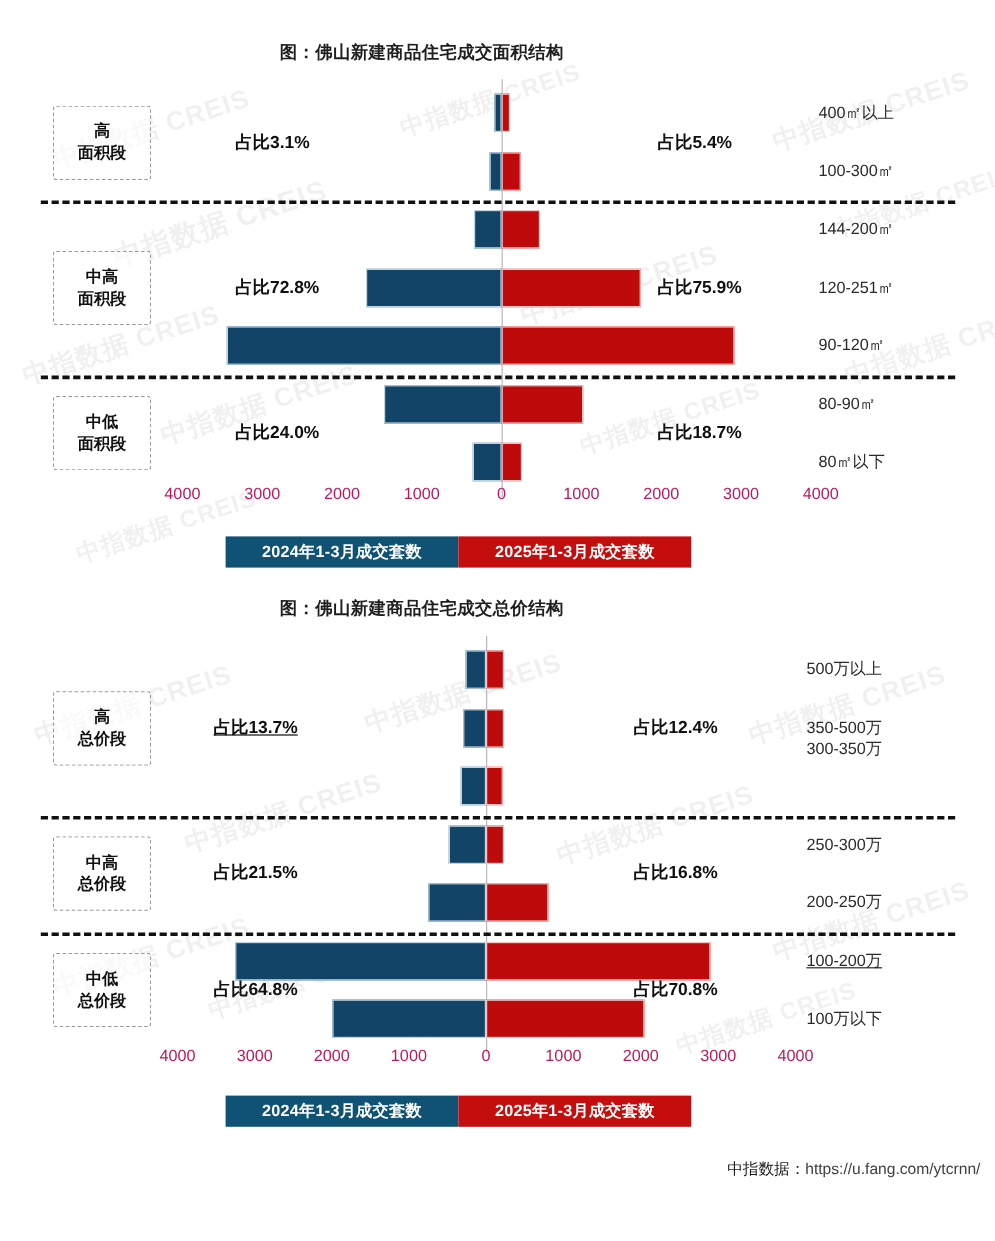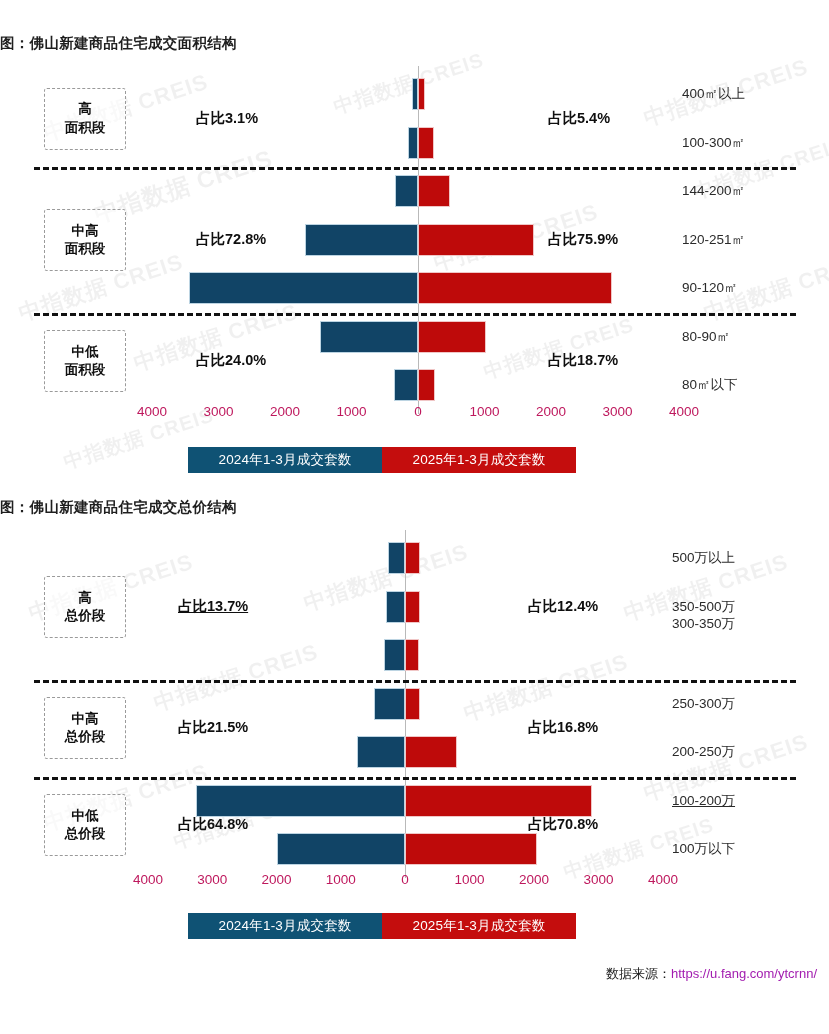--- a/index.html
+++ b/index.html
@@ -22,21 +22,21 @@
     transform-origin: left top;
     pointer-events: none;
     font-family: "Liberation Sans", sans-serif;
     letter-spacing: 1px;
   }
 
   
   .chart-block { position: absolute; left: 0; width: 829px; }
   .chart-title {
     position: absolute; left: 0; width: 703px;
-    text-align: left;
+    text-align: center;
     font-size: 14.5px; font-weight: 700; color: #1f1f1f;
     letter-spacing: 0.3px;
   }
 
   .axisline {
     position: absolute; top: 0; bottom: 0;
     width: 1px; background: #b9b9b9;
   }
 
   .bar {
@@ -85,37 +85,37 @@
   }
 
   .legend {
     position: absolute;
     display: flex;
     height: 26px;
     box-shadow: 0 0 0 0 rgba(0,0,0,0);
   }
   .legend .lg {
     display: flex; align-items: center; justify-content: center;
-    color: #fff; font-weight: 400; font-size: 13.5px;
+    color: #fff; font-weight: 700; font-size: 13.5px;
     letter-spacing: 0.2px;
   }
   .legend .lg.blue { background: #0f5274; }
   .legend .lg.red  { background: #c40d0d; }
 
   
   .footer {
     position: absolute; right: 12px;
     text-align: right;
     font-size: 13px;
     line-height: 1.9;
     white-space: nowrap;
   }
   .footer .lbl { color: #1a1a1a; }
   .footer .lnk { color: #1f4fa8; font-weight: 700; }
-  .footer .url { color: #a21caf; }
+  .footer .url { color: #404040; }
 </style>
 </head>
 <body>
 
 <div class="page">
   <div id="watermarks">
       <div class="wm" style="left: 40px; top: 120px; font-size: 22px; transform: rotate(-18deg);">中指数据 CREIS</div>
       <div class="wm" style="left: 330px; top: 95px; font-size: 20px; transform: rotate(-18deg);">中指数据 CREIS</div>
       <div class="wm" style="left: 640px; top: 105px; font-size: 22px; transform: rotate(-18deg);">中指数据 CREIS</div>
       <div class="wm" style="left: 90px; top: 200px; font-size: 24px; transform: rotate(-18deg);">中指数据 CREIS</div>
@@ -250,16 +250,16 @@
         <div class="tick" style="left: 663px; top: 872px;">4000</div>
         <div class="legend" style="left: 188px; top: 913px; width: 388px;">
           <div class="lg blue" style="width: 50%;">2024年1-3月成交套数</div>
           <div class="lg red" style="width: 50%;">2025年1-3月成交套数</div>
         </div>
       </div>
     </div>
 
   <div class="footer" style="top:962px;">
     <div>
-      <span class="lbl">数据来源：</span><span class="url">https://u.fang.com/ytcrnn/</span>
+      <span class="lbl">中指数据：</span><span class="url">https://u.fang.com/ytcrnn/</span>
     </div>
   </div>
 </div>
 
 </body></html>

